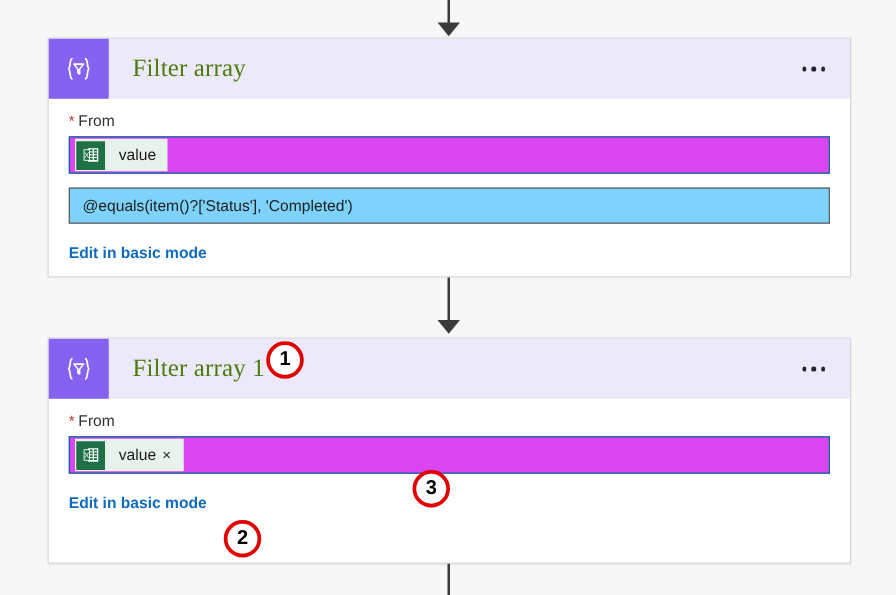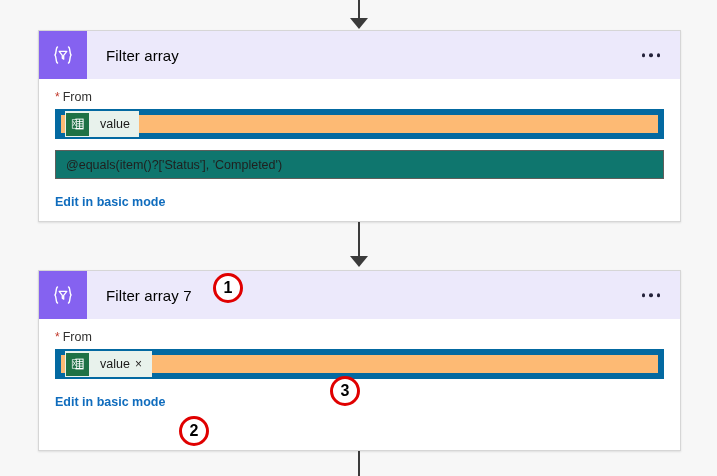--- a/index.html
+++ b/index.html
@@ -82,24 +82,25 @@
     background: #8562f0;
     display: flex;
     align-items: center;
     justify-content: center;
     flex: 0 0 48px;
   }
   .card-icon svg { display: block; }
 
   .card-title {
     margin-left: 19px;
-    font-size: 15px;
-    color: #000000;
+    font-size: 20px;
+    color: #4d7c0f;
     letter-spacing: .1px;
     white-space: nowrap;
+    font-family: Liberation Serif, serif;
   }
 
   .card-menu {
     position: absolute;
     right: 14px;
     top: 50%;
     transform: translateY(-50%);
     display: flex;
     gap: 4px;
     padding: 6px 6px;
@@ -125,22 +126,22 @@
   }
   .req-star {
     color: #c0392b;
     font-size: 12px;
     margin-right: 3px;
     line-height: 1;
   }
 
   .token-field {
     height: 30px;
-    border: 6px solid #0369a1;
-    background: #fdba74;
+    border: 1px solid #0369a1;
+    background: #d946ef;
     display: flex;
     align-items: center;
     padding: 0 2px;
   }
 
   .token {
     display: inline-flex;
     align-items: center;
     height: 26px;
     background: #e8f2ec;
@@ -171,21 +172,21 @@
     line-height: 1;
   }
 
   .expr-row {
     position: relative;
     margin-top: 11px;
   }
   .expr-field {
     height: 29px;
     border: 1px solid #605e5c;
-    background: #0f766e;
+    background: #7dd3fc;
     display: flex;
     align-items: center;
     padding: 0 10px;
     font-size: 12.5px;
     color: #201f1e;
     white-space: nowrap;
     overflow: hidden;
   }
 
   .link-row {
@@ -293,21 +294,21 @@
 
   <div class="card card-2">
     <div class="card-header">
       <div class="card-icon">
         <svg width="26" height="26" viewBox="0 0 26 26">
           <path d="M7.5 5 C5.6 5.6 6.6 11.2 5 13 C6.6 14.8 5.6 20.4 7.5 21" fill="none" stroke="#ffffff" stroke-width="1.4" stroke-linecap="round"></path>
           <path d="M18.5 5 C20.4 5.6 19.4 11.2 21 13 C19.4 14.8 20.4 20.4 18.5 21" fill="none" stroke="#ffffff" stroke-width="1.4" stroke-linecap="round"></path>
           <path d="M9.2 9.3 L16.8 9.3 L13.7 13.3 L13.7 17.2 L12.3 16.2 L12.3 13.3 Z" fill="none" stroke="#ffffff" stroke-width="1.3" stroke-linejoin="round"></path>
         </svg>
       </div>
-      <div class="card-title">Filter array 7</div>
+      <div class="card-title">Filter array 1</div>
       <div class="card-menu">
         <i></i>
         <i></i>
         <i></i>
       </div>
     </div>
 
     <div class="card-body">
       <div class="field-label">
         <span class="req-star">*</span>

